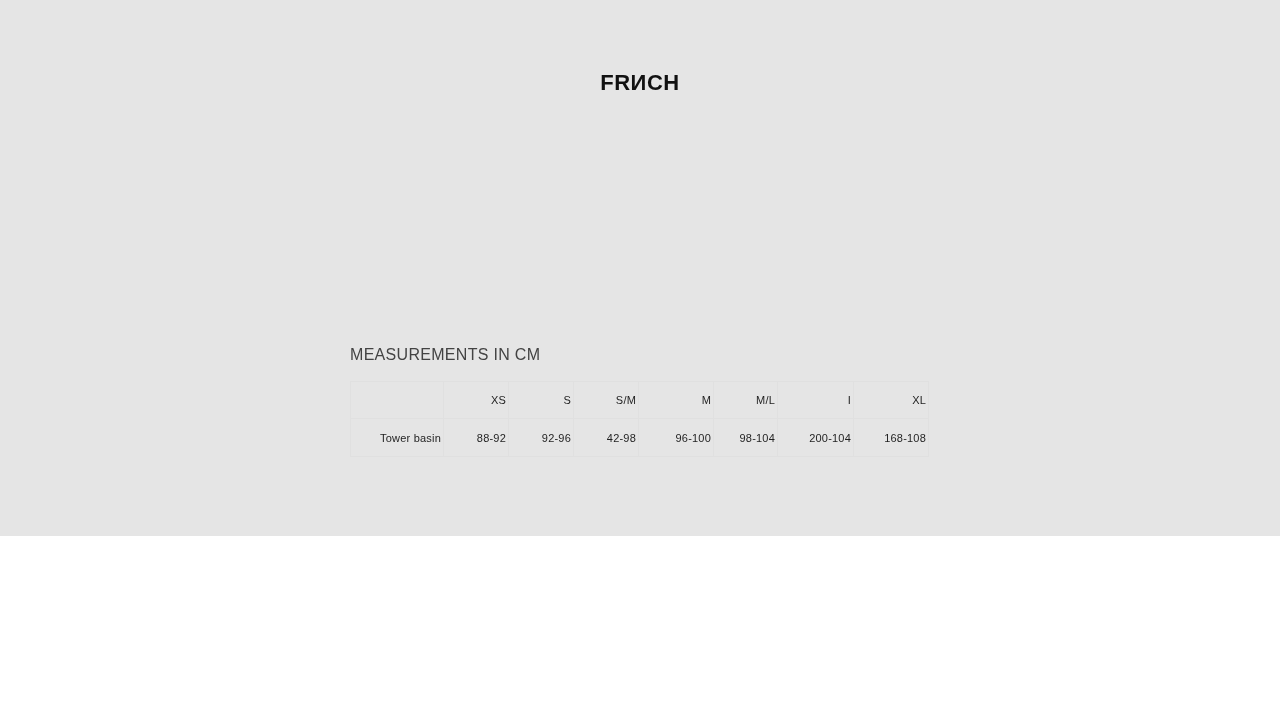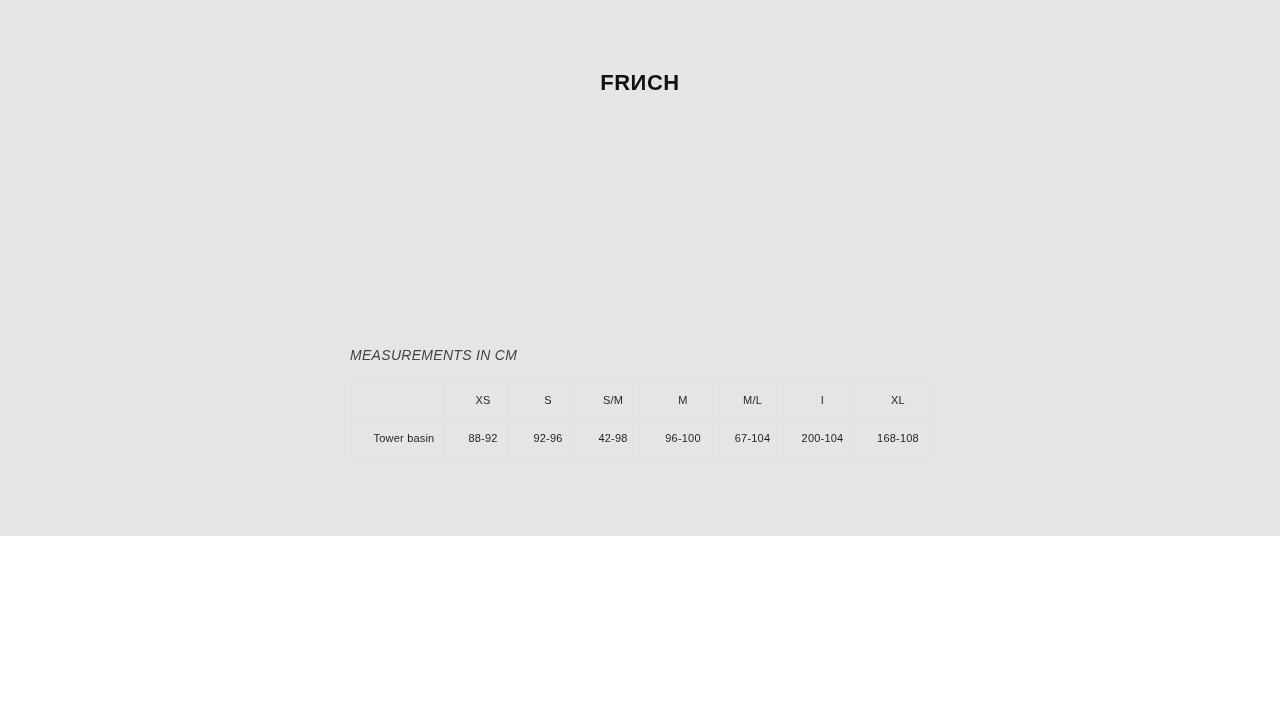--- a/index.html
+++ b/index.html
@@ -24,42 +24,41 @@
     font-size: 22px;
     font-weight: 700;
     letter-spacing: 0.5px;
     color: #111111;
     line-height: 26px;
   }
   .chart-title {
     position: absolute;
     top: 348px;
     left: 350px;
-    font-size: 14px;
+    font-size: 16px;
     font-weight: 400;
     letter-spacing: 0.3px;
     color: #434343;
     line-height: 14px;
-    font-style: italic;
   }
   table.size-table {
     position: absolute;
     top: 381px;
     left: 350px;
     border-collapse: collapse;
     table-layout: fixed;
     width: 578px;
   }
   .size-table th,
   .size-table td {
     border: 1px solid #e0e0e0;
     font-size: 11px;
     font-weight: 400;
     color: #1f1f1f;
-    text-align: center;
+    text-align: right;
     vertical-align: middle;
     padding: 0 2px 0 16px;
     letter-spacing: 0.2px;
     overflow: hidden;
     white-space: nowrap;
   }
   .size-table thead th { height: 36px; }
   .size-table tbody th,
   .size-table tbody td { height: 37px; }
 </style>
@@ -95,20 +94,20 @@
         <th>XL</th>
       </tr>
     </thead>
     <tbody>
       <tr>
         <th>Tower basin</th>
         <td>88-92</td>
         <td>92-96</td>
         <td>42-98</td>
         <td>96-100</td>
-        <td>67-104</td>
+        <td>98-104</td>
         <td>200-104</td>
         <td>168-108</td>
       </tr>
     </tbody>
   </table>
 
 </div>
 
 </body></html>

